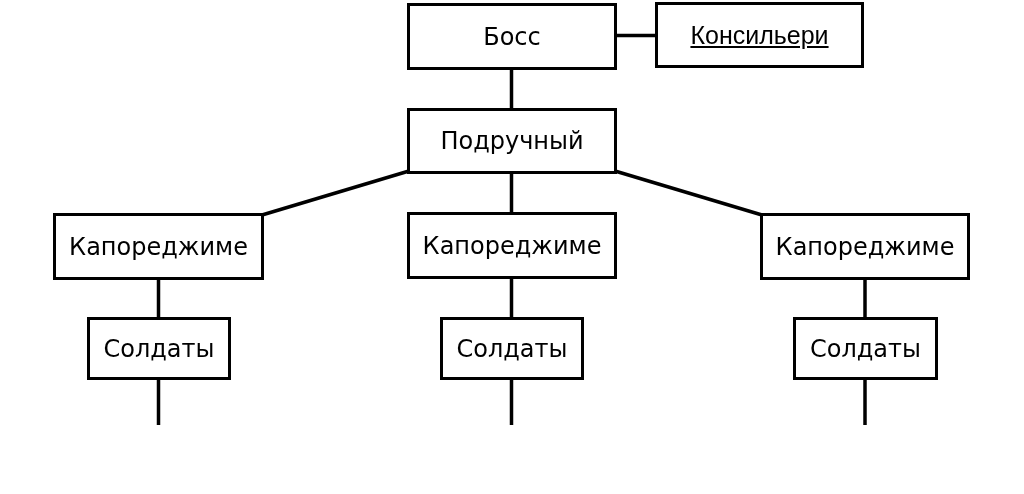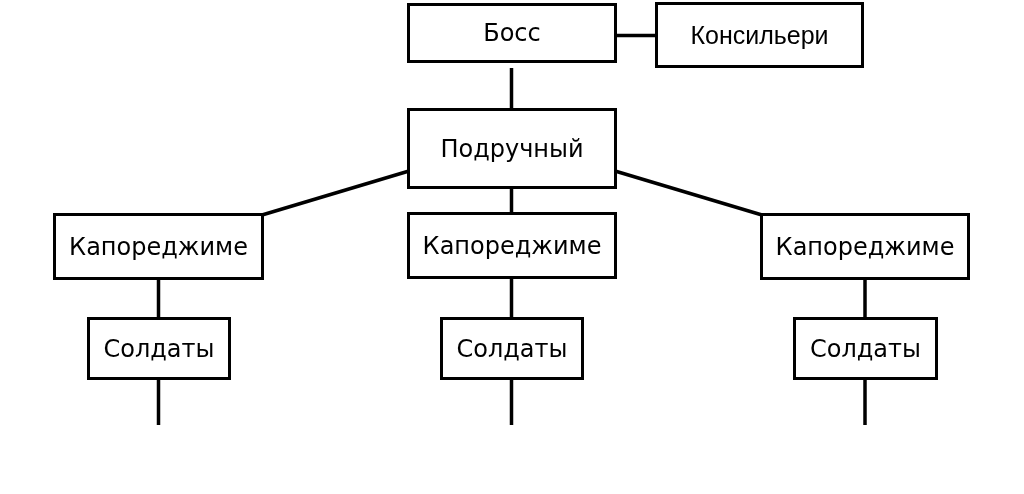--- a/index.html
+++ b/index.html
@@ -32,27 +32,28 @@
     display: flex;
     align-items: center;
     justify-content: center;
     font-size: 24px;
     line-height: 1;
     white-space: nowrap;
   }
   .node.narrow {
     font-family: "Liberation Sans", sans-serif;
     font-size: 25px;
+    text-decoration: underline;
   }
   .node.thick {
     border-width: 4px;
   }
-  #node-boss        { left: 407px; top: 3px;   width: 210px;  height: 60px; }
+  #node-boss        { left: 407px; top: 3px;   width: 210px;  height: 67px; }
   #node-consigliere { left: 655px; top: 2px;   width: 209px;  height: 66px; }
-  #node-underboss   { left: 407px; top: 108px; width: 210px;  height: 81px; }
+  #node-underboss   { left: 407px; top: 108px; width: 210px;  height: 66px; }
   #node-capo-0      { left: 53px;  top: 213px; width: 211px;  height: 67px; }
   #node-capo-1      { left: 407px; top: 212px; width: 210px;  height: 67px; }
   #node-capo-2      { left: 760px; top: 213px; width: 210px;  height: 67px; }
   #node-soldiers-0  { left: 87px;  top: 317px; width: 144px;  height: 63px; }
   #node-soldiers-1  { left: 440px; top: 317px; width: 144px;  height: 63px; }
   #node-soldiers-2  { left: 793px; top: 317px; width: 145px;  height: 63px; }
   #node-associates  { left: 2px;   top: 423px; width: 1018px; height: 68px; }
 </style>
 </head>
 <body>

